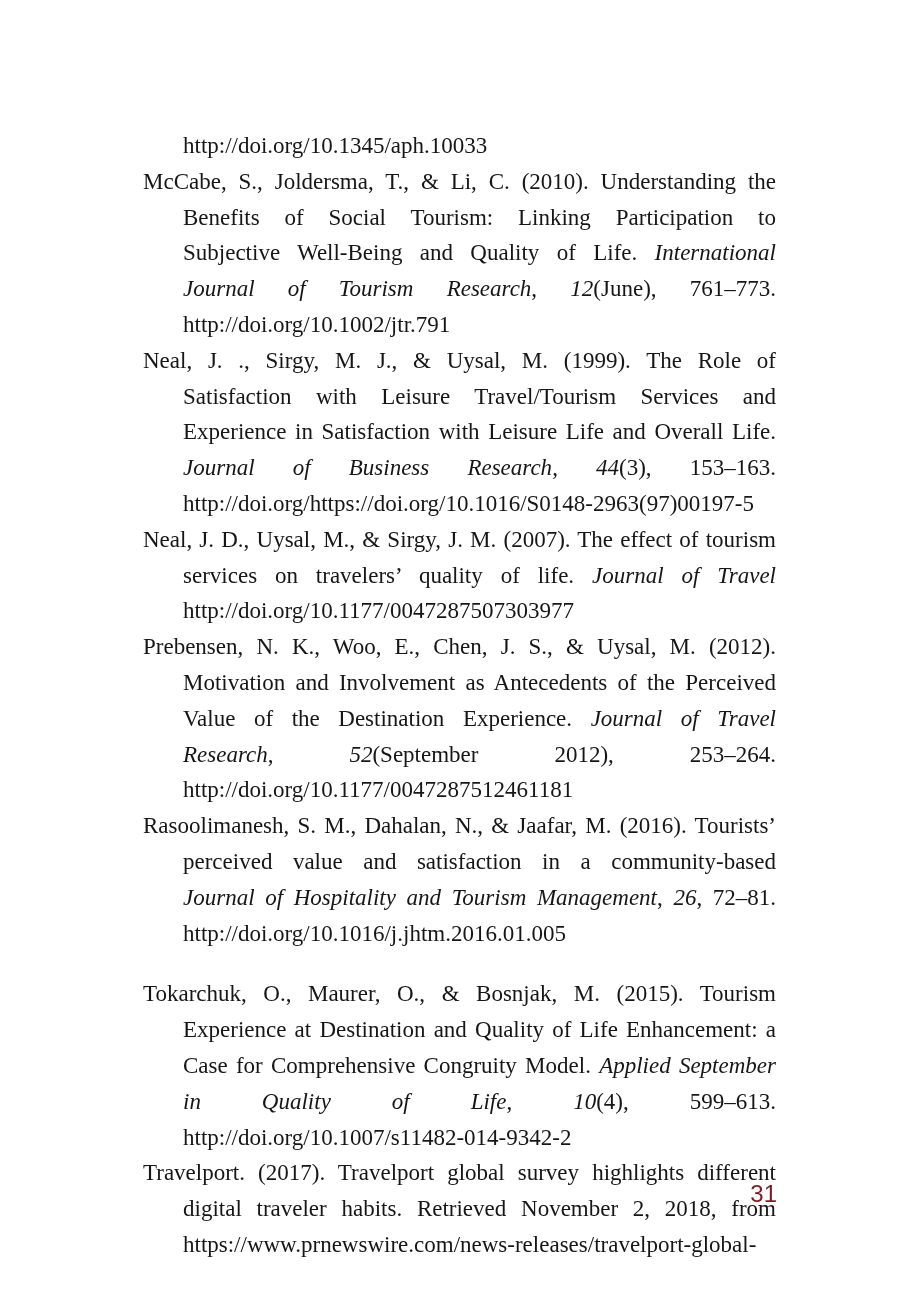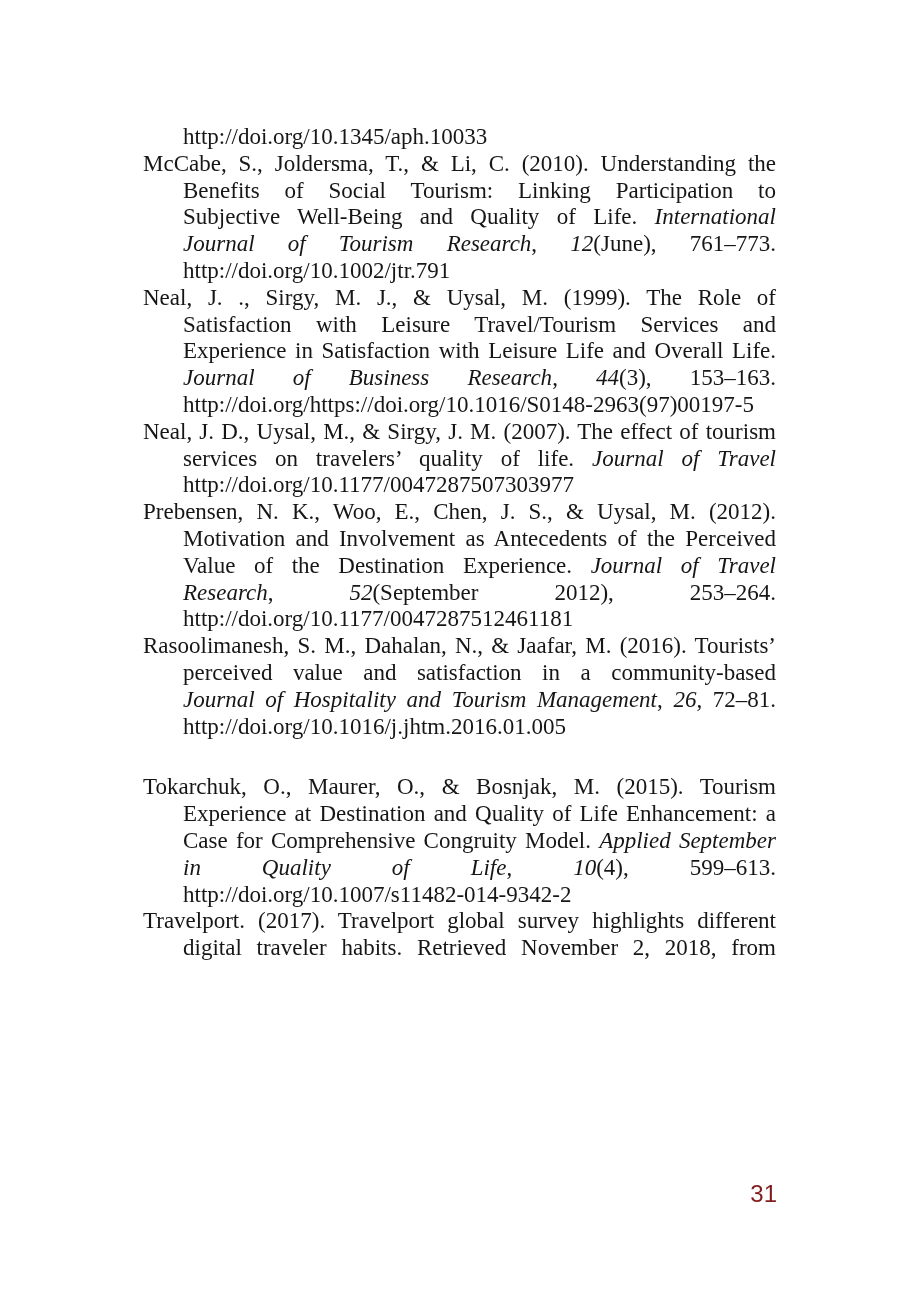--- a/index.html
+++ b/index.html
@@ -23,20 +23,21 @@
     width: 633px;
     font-size: 23px;
     line-height: 26.8px;
   }
 
   .line {
     text-align: justify;
     text-align-last: justify;
     text-justify: inter-word;
     white-space: normal;
+    margin-top: 9px;
   }
   .line.no-j { text-align-last: left; }
   .line.ind { padding-left: 40px; }
 
   .it { font-style: italic; font-family: Liberation Serif, serif; }
 
   .ref-entry.gap-before { margin-top: 34px; }
 
   .pagenum {
     position: absolute;
@@ -89,16 +90,17 @@
       <div class="ref-entry gap-before">
         <div class="line"><span>Tokarchuk, O., Maurer, O., &amp; Bosnjak, M. (2015). Tourism</span></div>
         <div class="line ind"><span>Experience at Destination and Quality of Life Enhancement: a</span></div>
         <div class="line ind"><span>Case for Comprehensive Congruity Model. </span><span class="it">Applied September</span></div>
         <div class="line ind"><span class="it">in Quality of Life</span><span>, </span><span class="it">10</span><span>(4), 599–613.</span></div>
         <div class="line ind no-j"><span>http://doi.org/10.1007/s11482-014-9342-2</span></div>
       </div>
       <div class="ref-entry">
         <div class="line"><span>Travelport. (2017). Travelport global survey highlights different</span></div>
         <div class="line ind"><span>digital traveler habits. Retrieved November 2, 2018, from</span></div>
+        <div class="line ind no-j"><span>https://www.prnewswire.com/news-releases/travelport-global-</span></div>
       </div>
     </div>
   <div class="pagenum">31</div>
 </div>
 
 </body></html>

